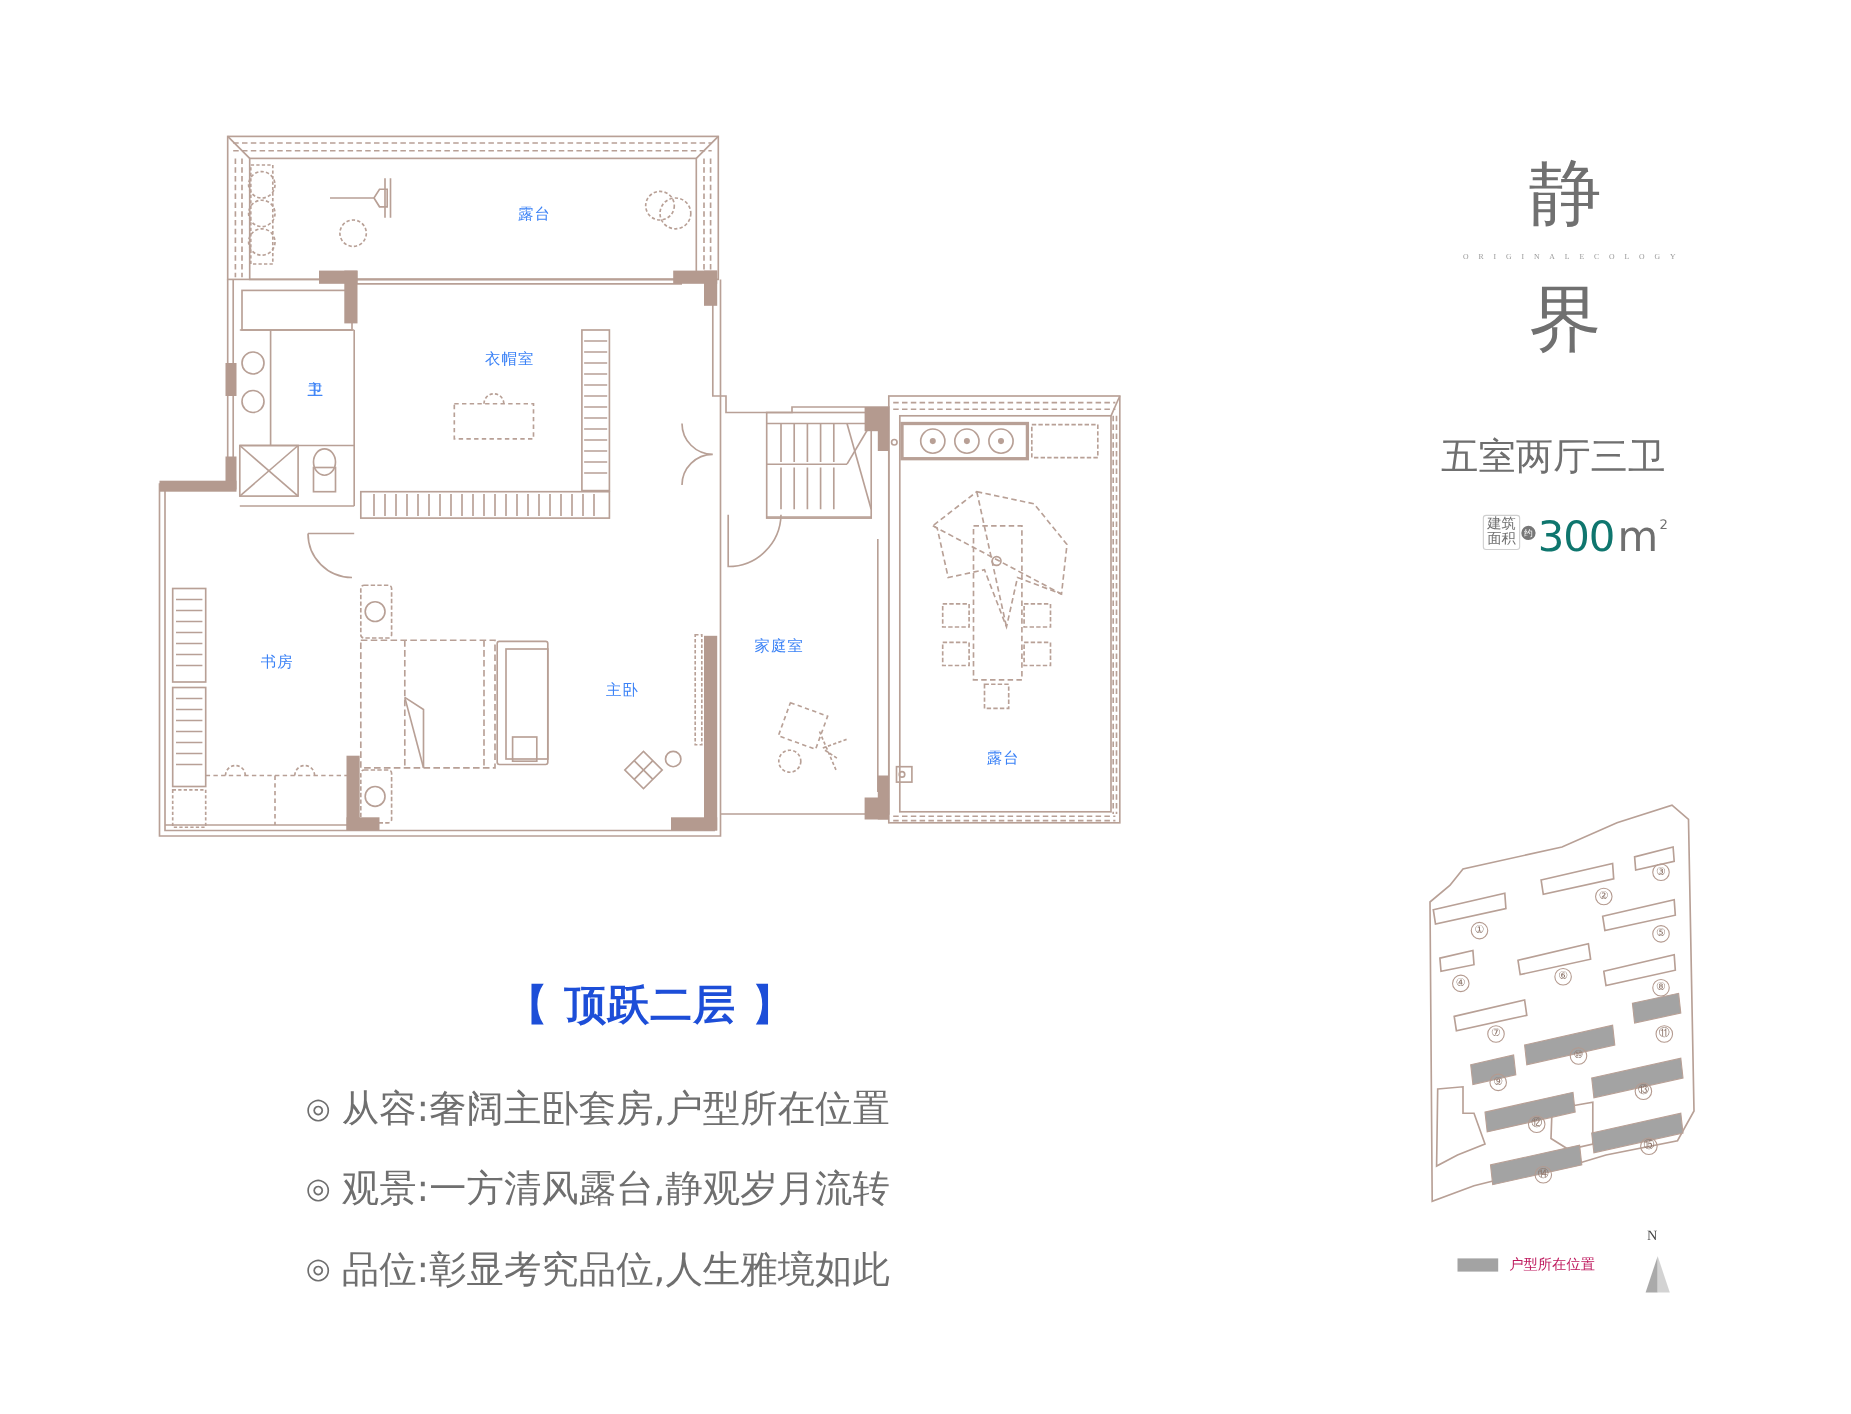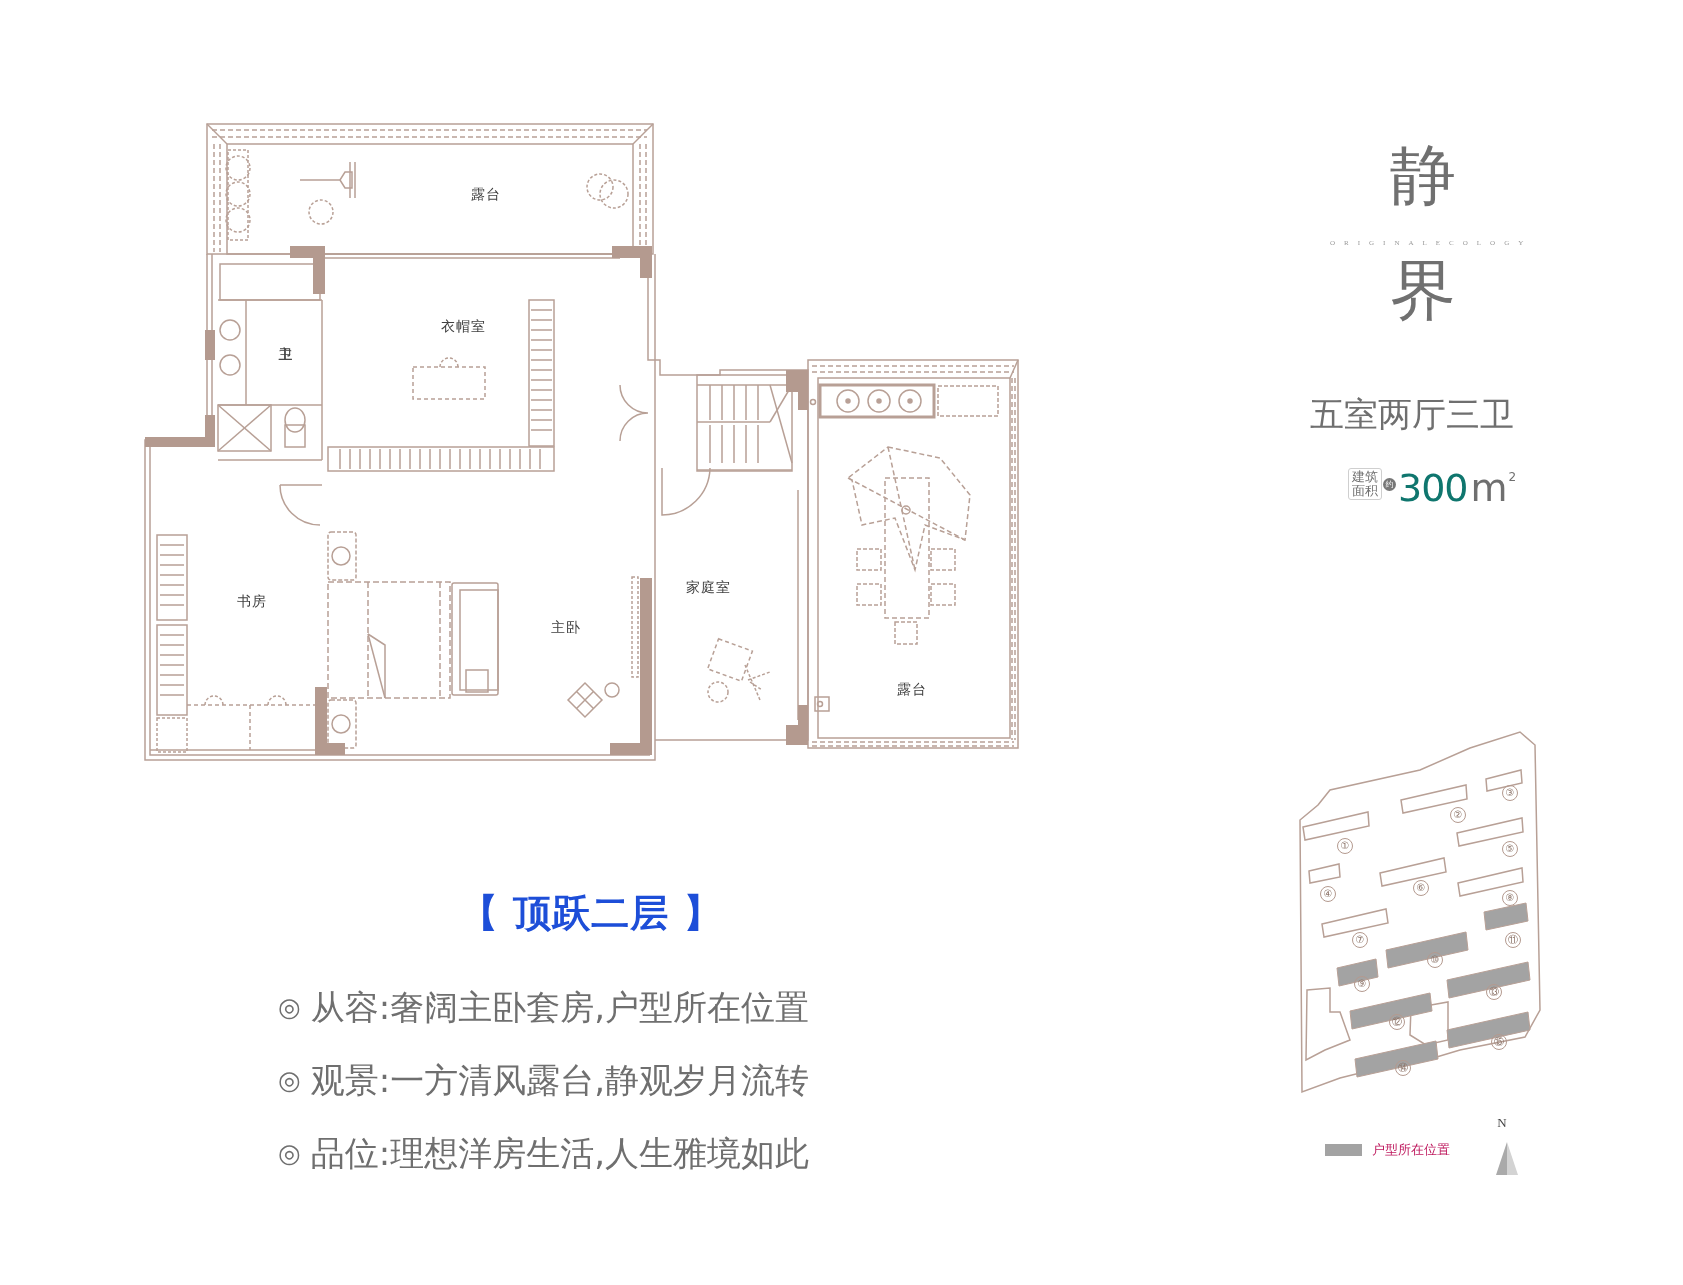--- a/index.html
+++ b/index.html
@@ -1,21 +1,21 @@
 <!DOCTYPE html>
 <html><head>
 <meta charset="utf-8">
 <style>
   html,body{margin:0;padding:0;background:#ffffff;}
   body{width:1683px;height:1285px;position:relative;overflow:hidden;font-family:"DejaVu Sans","Liberation Sans",sans-serif;color:#6f6f6f;}
   .plan{position:absolute;left:0;top:0;width:1683px;height:1285px;}
-  .room-label{position:absolute;font-size:14px;color:#404040;letter-spacing:1px;white-space:nowrap;}
+  .room-label{position:absolute;font-size:14px;color:#3b82f6;letter-spacing:1px;white-space:nowrap;}
   .room-label.vertical{writing-mode:vertical-rl;letter-spacing:2px;}
   .title-char{position:absolute;left:1390px;font-family:"DejaVu Serif","Liberation Serif",serif;font-size:66px;color:#707070;line-height:1;}
-  .tagline{position:absolute;left:1330px;top:229px;font-family:"Liberation Serif","DejaVu Serif",serif;font-size:7px;letter-spacing:9px;color:#999;margin-top:10px;}
+  .tagline{position:absolute;left:1330px;top:229px;font-family:"Liberation Serif","DejaVu Serif",serif;font-size:7px;letter-spacing:9px;color:#999;}
   .layout{position:absolute;left:1310px;top:392px;font-size:34px;color:#6f6f6f;letter-spacing:0px;}
   .area-row{position:absolute;left:1348px;top:468px;display:flex;align-items:flex-start;}
   .area-badge{border:1px solid #cfcfcf;border-radius:3px;font-size:13px;line-height:14px;padding:1px 1px;color:#6f6f6f;width:30px;text-align:center;}
   .area-about{display:inline-block;width:13px;height:13px;border-radius:50%;background:#777;color:#fff;font-size:8px;line-height:13px;text-align:center;margin:10px 2px 0 1px;}
   .area-num{font-size:38px;color:#0f766e;line-height:40px;letter-spacing:-1px;}
   .area-unit{font-size:38px;color:#6f6f6f;line-height:40px;margin-left:3px;}
   .area-sup{font-size:12px;color:#6f6f6f;margin-left:1px;margin-top:2px;}
   .floor-title{position:absolute;left:460px;top:888px;font-size:38px;font-weight:bold;color:#1d4ed8;letter-spacing:1px;}
   .feature{position:absolute;left:278px;font-size:34px;color:#6f6f6f;white-space:nowrap;}
   .feature .bullet{font-size:26px;margin-right:10px;vertical-align:3px;}
@@ -236,21 +236,21 @@
 </div>
 
 <div class="floor-title">【 顶跃二层 】</div>
 <div class="feature" style="top:985px;">
   <span class="bullet">◎</span><span>从容:奢阔主卧套房,户型所在位置</span>
 </div>
 <div class="feature" style="top:1058px;">
   <span class="bullet">◎</span><span>观景:一方清风露台,静观岁月流转</span>
 </div>
 <div class="feature" style="top:1131px;">
-  <span class="bullet">◎</span><span>品位:理想洋房生活,人生雅境如此</span>
+  <span class="bullet">◎</span><span>品位:彰显考究品位,人生雅境如此</span>
 </div>
 
 <div class="bnum" style="left:1337px;top:838px;">①</div>
 <div class="bnum" style="left:1450px;top:807px;">②</div>
 <div class="bnum" style="left:1502px;top:785px;">③</div>
 <div class="bnum" style="left:1320px;top:886px;">④</div>
 <div class="bnum" style="left:1502px;top:841px;">⑤</div>
 <div class="bnum" style="left:1413px;top:880px;">⑥</div>
 <div class="bnum" style="left:1352px;top:932px;">⑦</div>
 <div class="bnum" style="left:1502px;top:890px;">⑧</div>

